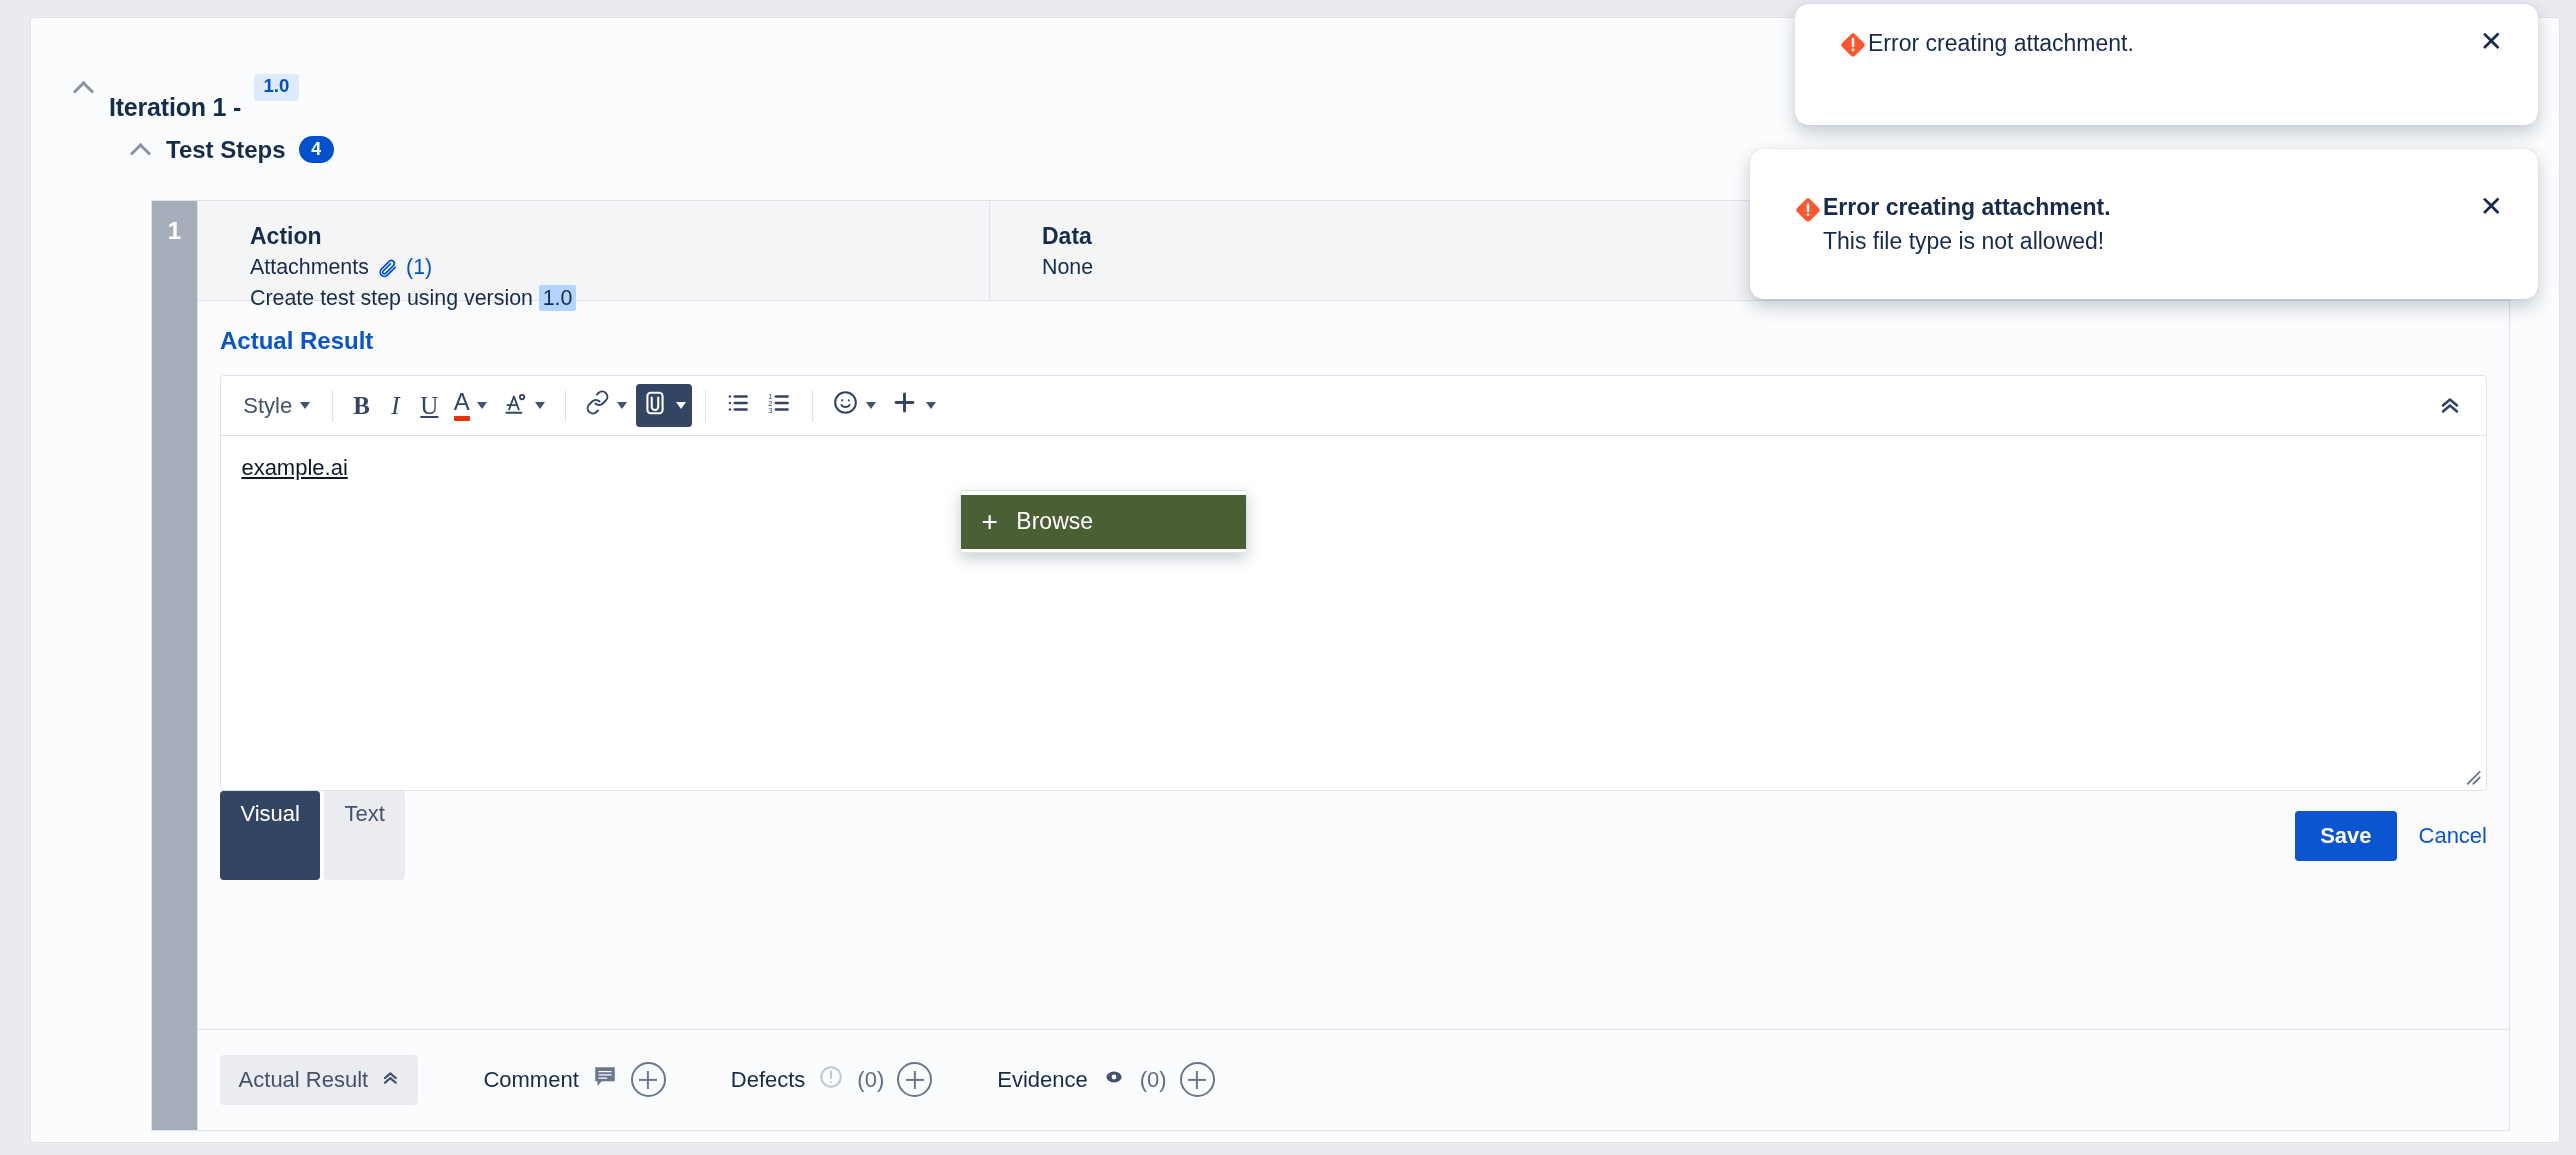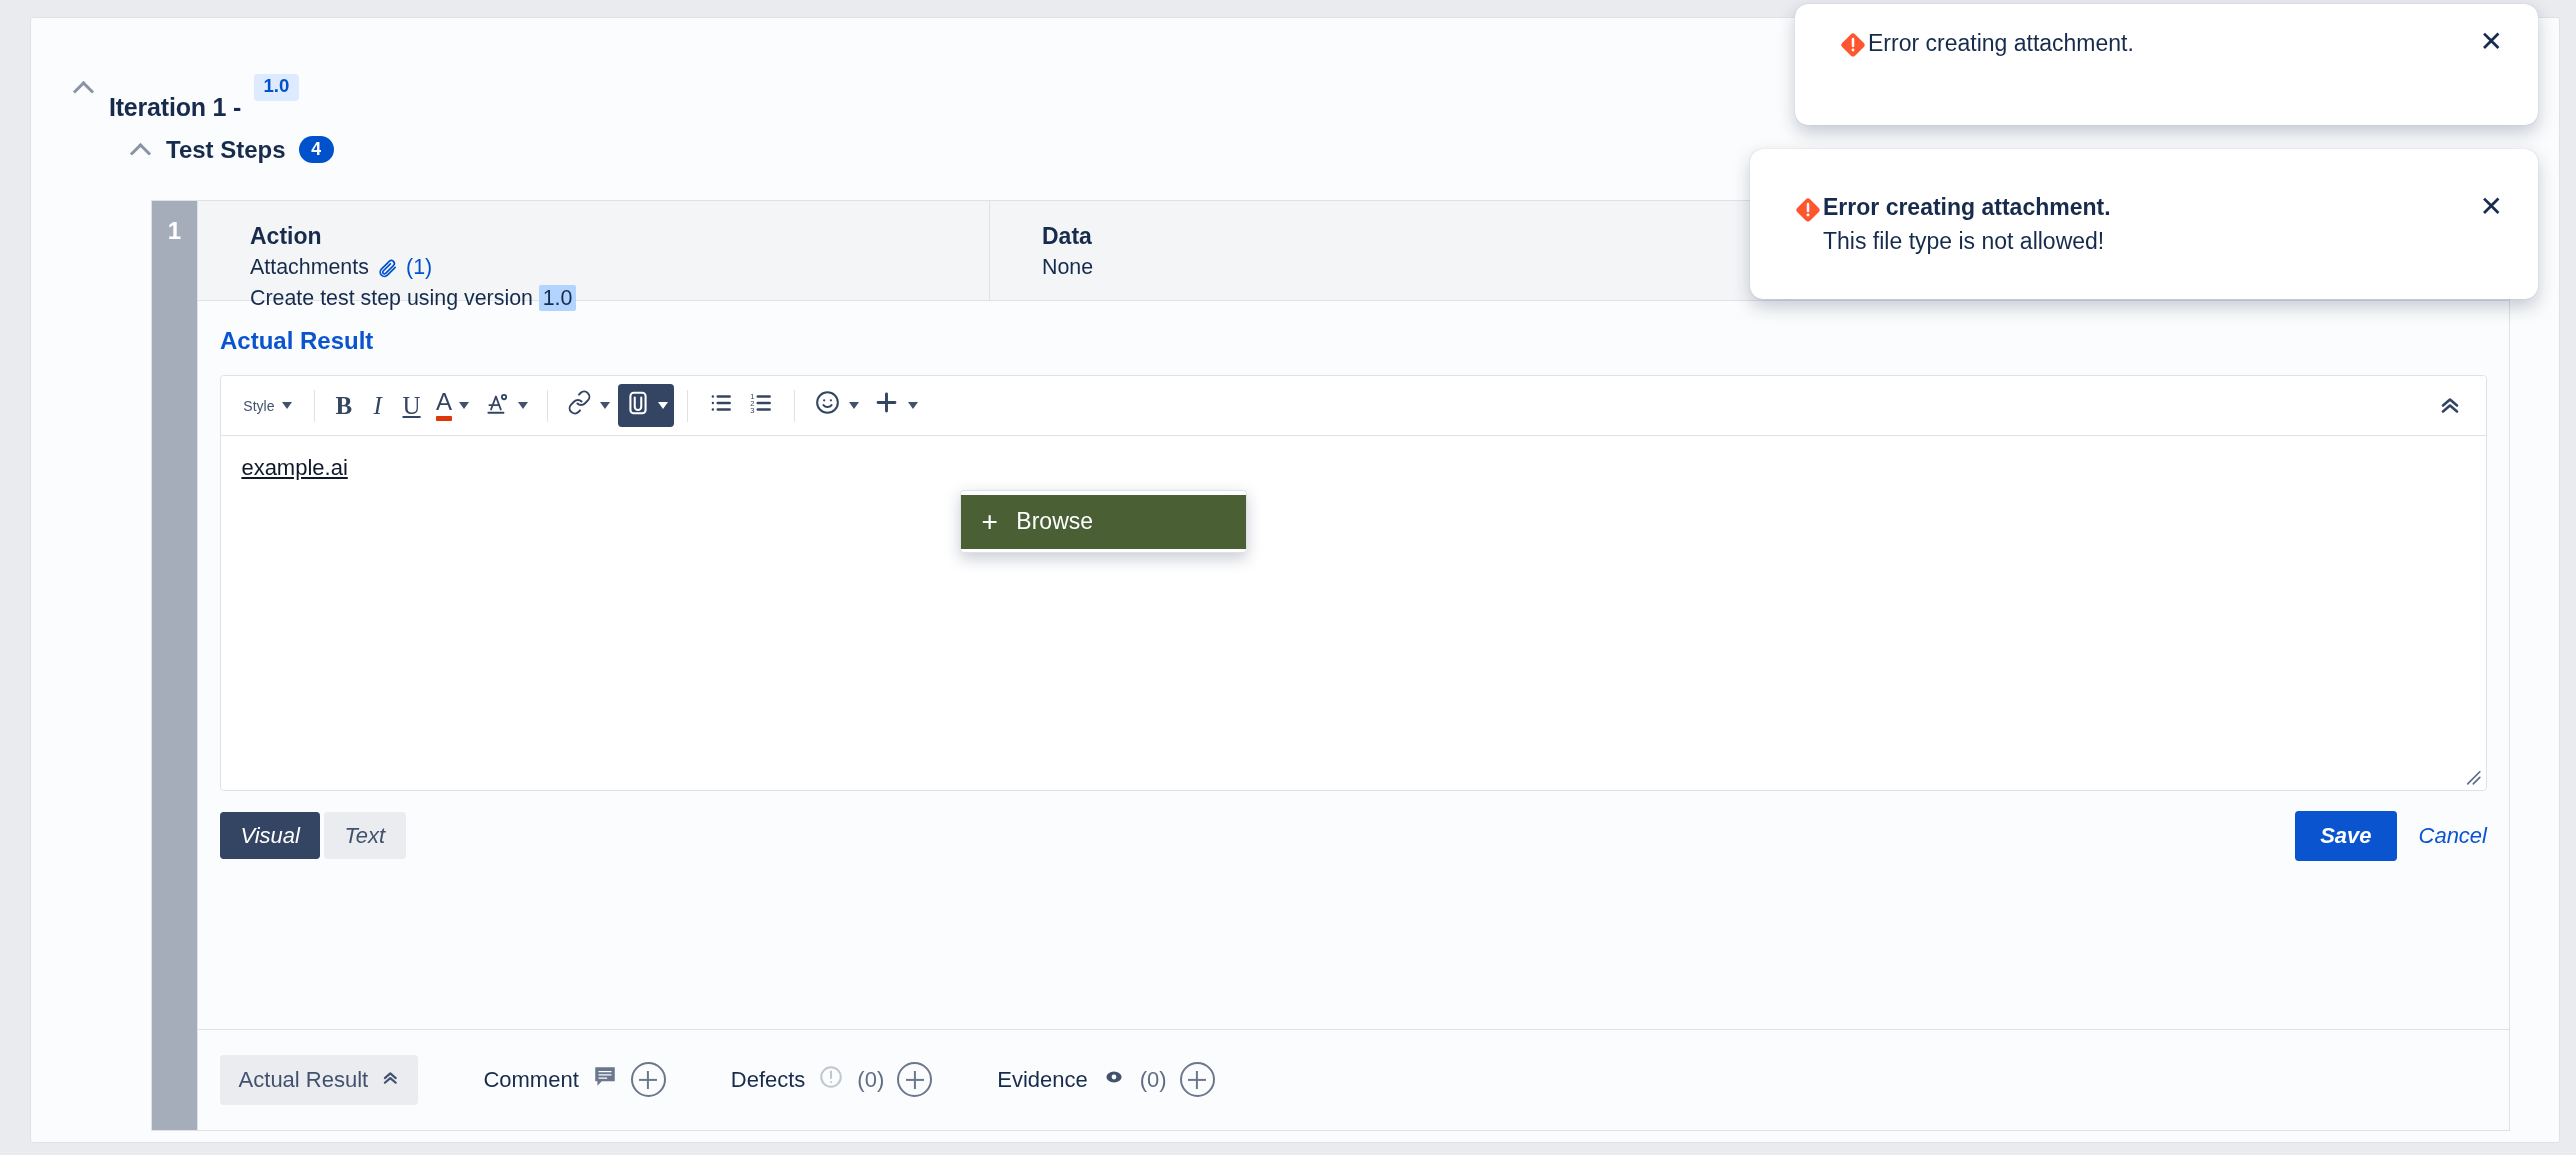--- a/index.html
+++ b/index.html
@@ -210,21 +210,21 @@
     margin: 0 11px;
     flex: none;
   }
   .caret {
     width: 0; height: 0;
     border-left: 5.6px solid transparent;
     border-right: 5.6px solid transparent;
     border-top: 7.4px solid currentColor;
     margin-left: 3.7px;
   }
-  .style-label { font-size: 14px; color: #42526E; }
+  .style-label { font-size: 22px; color: #42526E; }
   .bold-glyph   { font-weight: bold; font-size: 25px; color: #344563; font-family: "Liberation Serif", serif;}
   .italic-glyph { font-style: italic; font-size: 25px; color: #344563; font-family: "Liberation Serif", serif;}
   .underline-glyph { text-decoration: underline; font-size: 25px; color: #344563; font-family: "Liberation Serif", serif;}
   .color-a {
     position: relative;
     font-size: 24px; color: #344563; font-weight: 500;
     padding-bottom: 7.4px;
     line-height: 1;
   }
   .color-a::after {
@@ -274,25 +274,24 @@
     background: #4A5F33;
     color: #ffffff;
     font-size: 23px;
     display: flex; align-items: center; gap: 18.6px;
     padding: 13px 20.4px;
   }
   .plus-glyph { font-size: 28px; line-height: 1; font-weight: 400; }
 
   
   .editor-footer {
-    display: flex; align-items: center;
+    display: flex; 
     justify-content: space-between;
     height: 89px;
     flex: none;
-    font-style: italic;
   }
   .seg-group { display: flex; gap: 3.7px; }
   .seg {
     font-size: 22px;
     border-radius: 3.7px;
     padding: 10.2px 20.4px;
     color: #42526E;
     background: #EBECF0;
   }
   .seg.on { background: #344563; color: #fff; }

